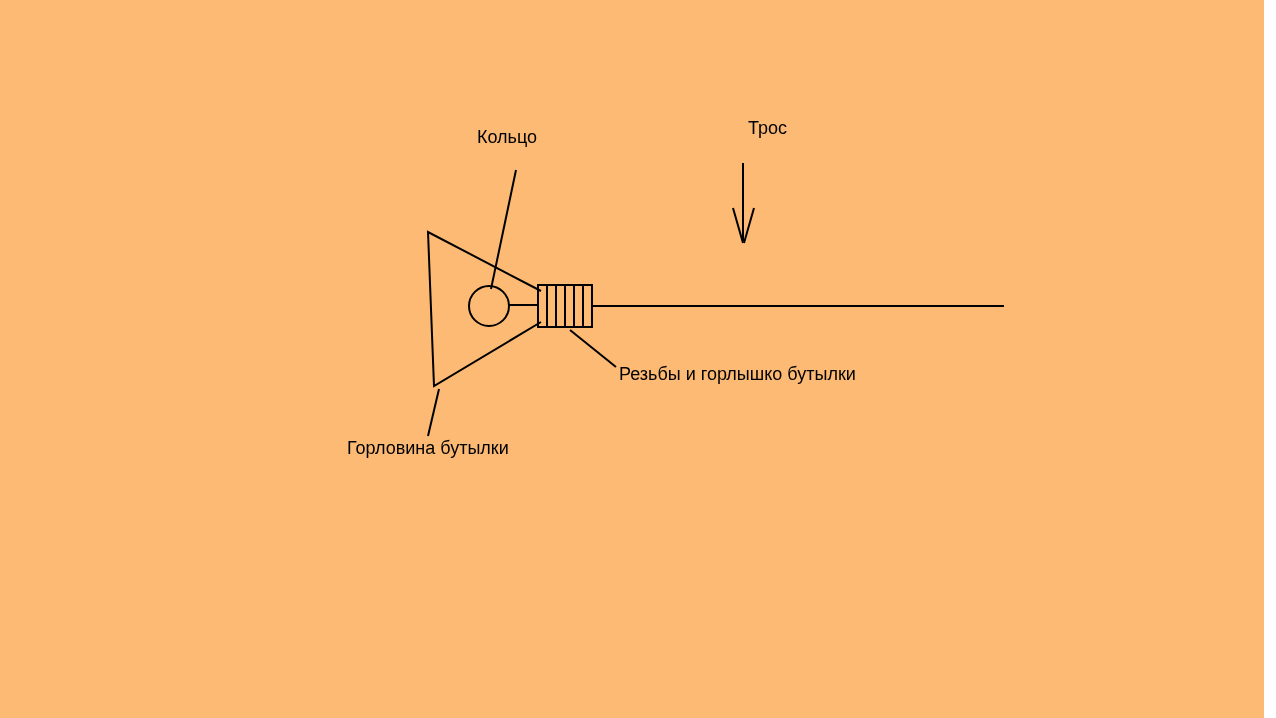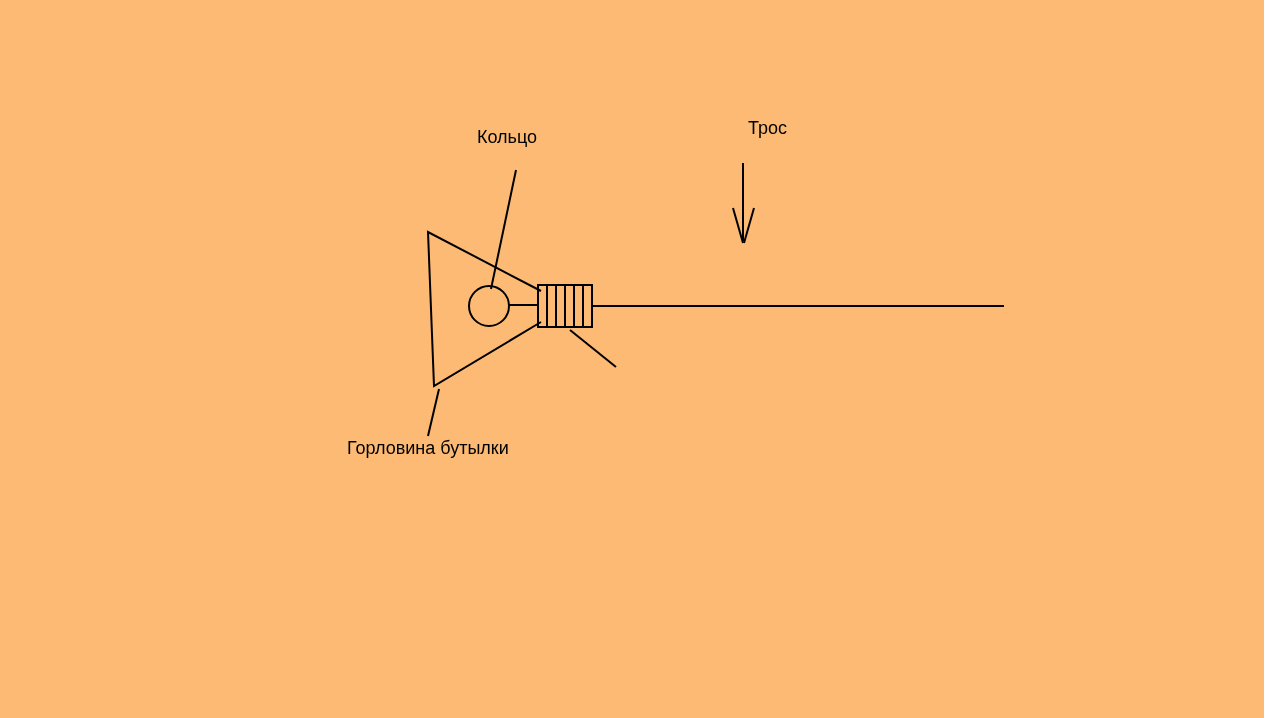--- a/index.html
+++ b/index.html
@@ -67,16 +67,17 @@
       <line x1="743" y1="163" x2="743" y2="241"></line>
       <line x1="733" y1="208" x2="743" y2="243"></line>
       <line x1="754" y1="208" x2="744" y2="243"></line>
     </g>
   </svg>
 
   <div class="diagram-label label-ring">Кольцо</div>
 
   <div class="diagram-label label-cable">Трос</div>
 
+  <div class="diagram-label label-threads">Резьбы и горлышко бутылки</div>
 
   <div class="diagram-label label-neck">Горловина бутылки</div>
 
 </div>
 
 </body></html>

